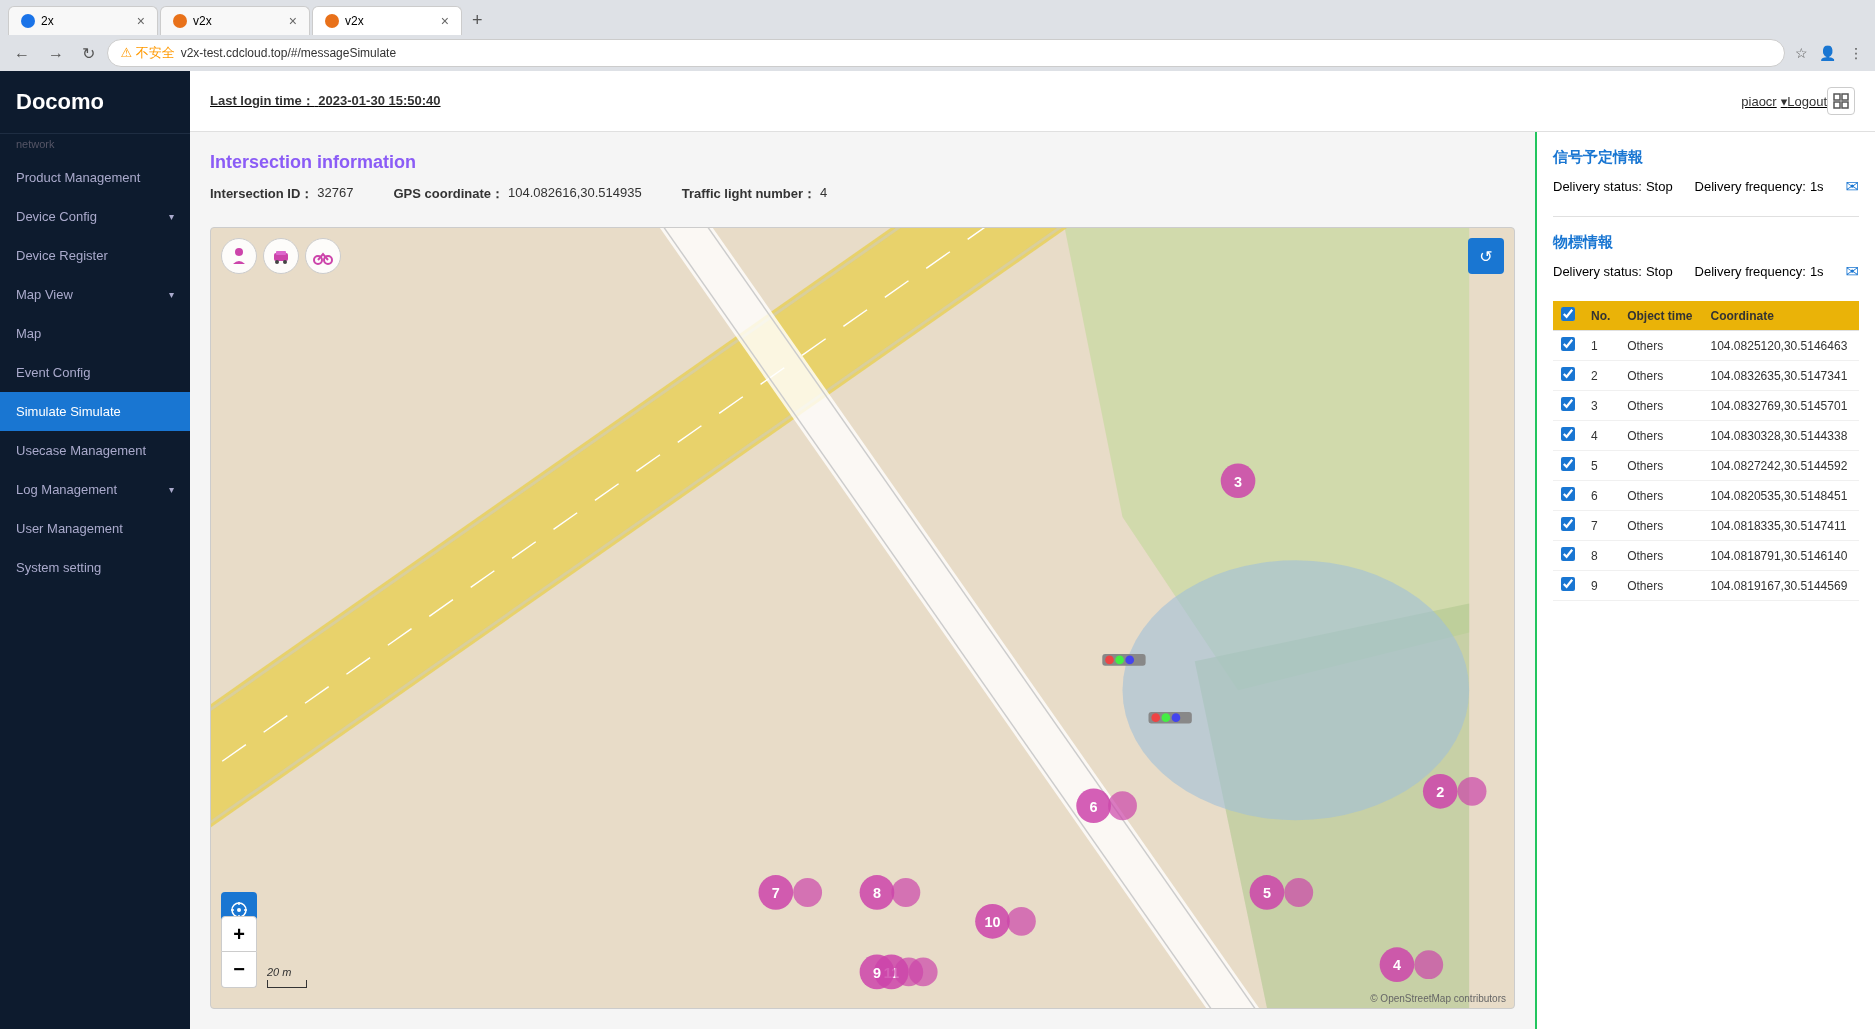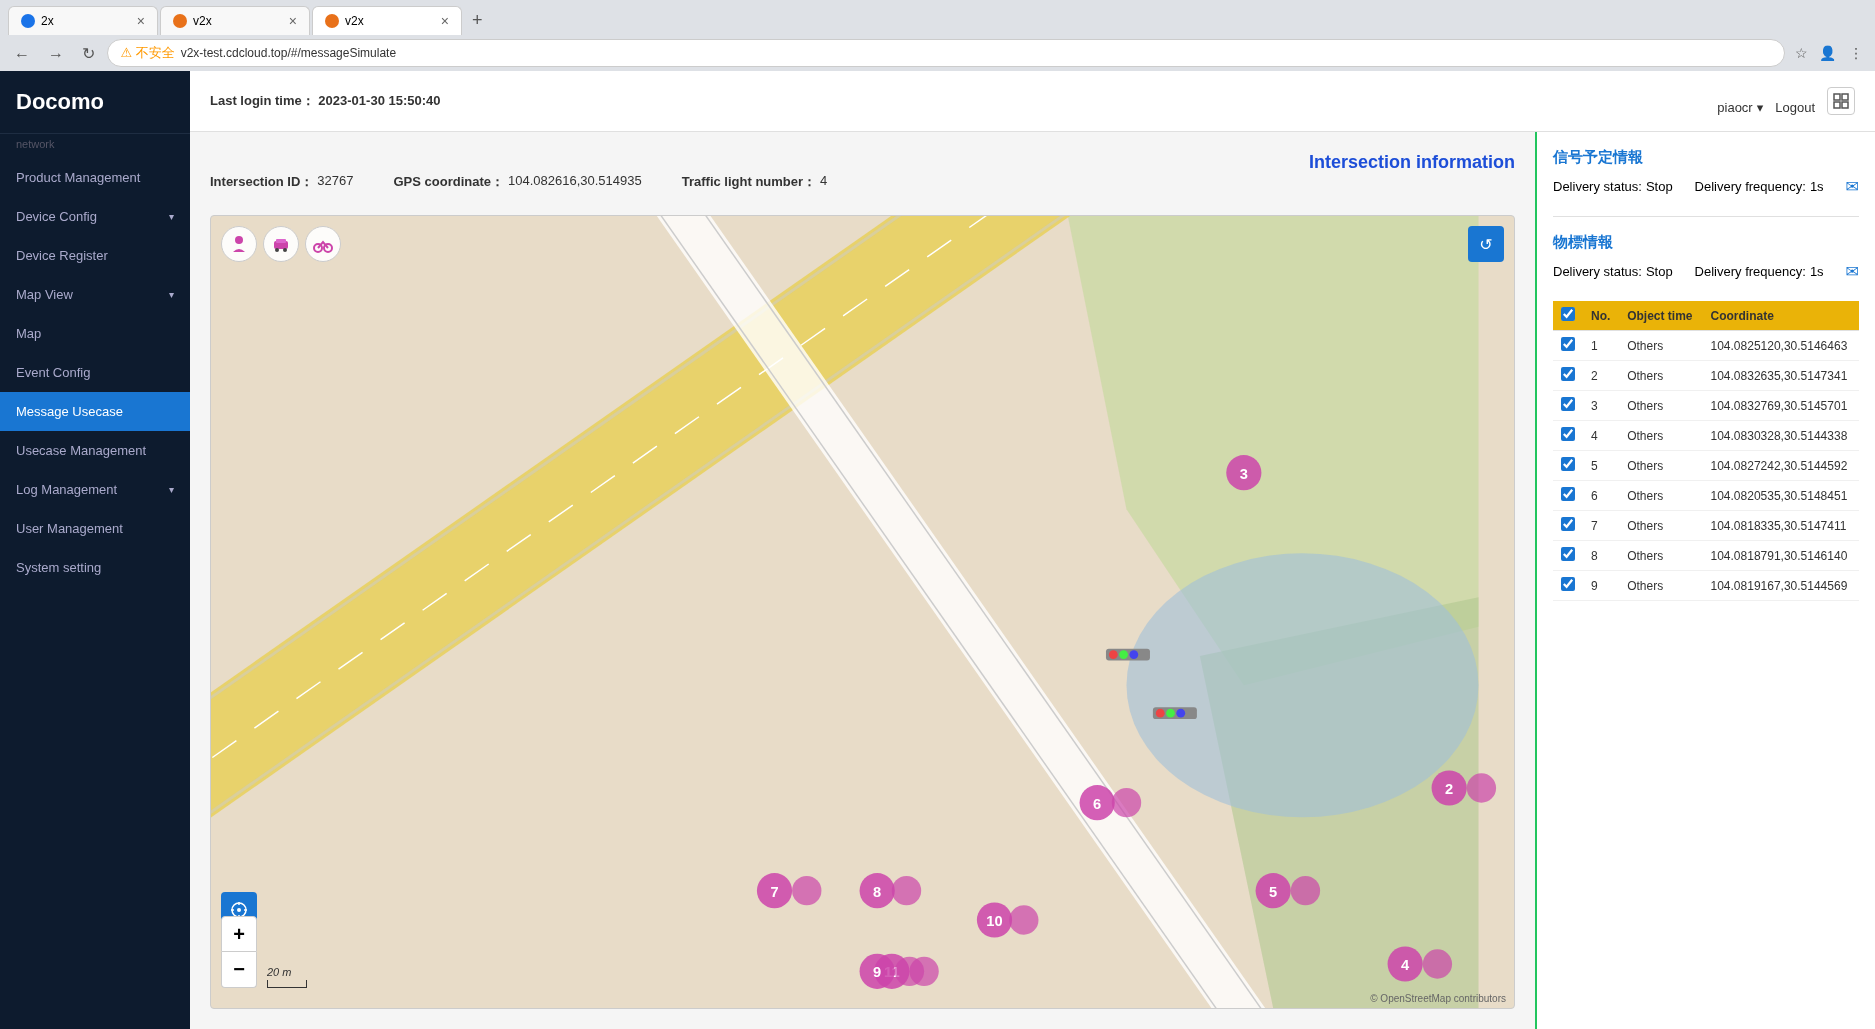--- a/index.html
+++ b/index.html
@@ -30,34 +30,34 @@
     .sidebar-logo { padding: 18px 16px; font-size: 22px; font-weight: bold; color: #fff; border-bottom: 1px solid #1e2d42; }
     .sidebar-item { display: flex; align-items: center; justify-content: space-between; padding: 12px 16px; cursor: pointer; font-size: 13px; color: #aac; transition: background 0.2s; }
     .sidebar-item.active { background: #1976d2; color: #fff; }
     .sidebar-item-label { flex: 1; }
     .sidebar-chevron { font-size: 10px; }
 
     
     .main { flex: 1; display: flex; flex-direction: column; overflow: hidden; }
 
     
-    .top-header { background: #fff; border-bottom: 1px solid #e0e0e0; padding: 16px 20px; display: flex; align-items: center; justify-content: space-between; min-height: 48px; }
+    .top-header { background: #fff; border-bottom: 1px solid #e0e0e0; padding: 16px 20px; display: flex; align-items: center; justify-content: space-between; min-height: 48px; text-decoration: underline; }
     .last-login { font-size: 13px; color: #333; }
     .last-login span { font-weight: bold; }
-    .header-actions { display: flex; align-items: flex-end; gap: 12px; }
+    .header-actions { display: flex; align-items: center; }
     .user-dropdown { display: flex; align-items: center; gap: 4px; cursor: pointer; color: #333; font-size: 13px; }
     .logout-btn { color: #333; cursor: pointer; font-size: 13px; text-decoration: none; }
     .grid-icon { width: 28px; height: 28px; display: flex; align-items: center; justify-content: center; border: 1px solid #ccc; border-radius: 4px; cursor: pointer; }
 
     
     .content { flex: 1; display: flex; overflow: hidden; background: #f5f5f5; }
 
     
     .map-panel { flex: 1; padding: 20px; overflow: hidden; display: flex; flex-direction: column; }
-    .section-title { font-size: 18px; font-weight: bold; color: #1d4ed8; margin-bottom: 0; text-align: right; }
+    .section-title { font-size: 18px; font-weight: bold; color: #8b5cf6; margin-bottom: 12px; }
     .intersection-info { display: flex; gap: 40px; margin-bottom: 24px; font-size: 13px; }
     .info-field { display: flex; gap: 4px; }
     .info-label { font-weight: bold; color: #333; }
     .info-value { color: #333; }
 
     
     .map-container { flex: 1; position: relative; background: #e8e0d0; border: 1px solid #ccc; overflow: hidden; border-radius: 4px; min-height: 400px; }
     .map-overlay-controls { position: absolute; top: 10px; left: 10px; display: flex; gap: 6px; z-index: 10; }
     .map-icon-btn { width: 36px; height: 36px; background: rgba(255,255,255,0.9); border: 1px solid #ccc; border-radius: 4px; display: flex; align-items: center; justify-content: center; cursor: pointer; font-size: 14px; }
     .map-refresh-btn { position: absolute; top: 10px; right: 10px; width: 36px; height: 36px; background: #1976d2; border-radius: 4px; display: flex; align-items: center; justify-content: center; cursor: pointer; color: #fff; font-size: 16px; z-index: 10; }
@@ -151,21 +151,21 @@
       <span class="sidebar-item-label">Map View</span>
       <span class="sidebar-chevron">▾</span>
     </div>
     <div class="sidebar-item">
       <span class="sidebar-item-label">Map</span>
     </div>
     <div class="sidebar-item">
       <span class="sidebar-item-label">Event Config</span>
     </div>
     <div class="sidebar-item active">
-      <span class="sidebar-item-label">Message Usecase</span>
+      <span class="sidebar-item-label">Simulate Simulate</span>
     </div>
     <div class="sidebar-item">
       <span class="sidebar-item-label">Usecase Management</span>
     </div>
     <div class="sidebar-item">
       <span class="sidebar-item-label">Log Management</span>
       <span class="sidebar-chevron">▾</span>
     </div>
     <div class="sidebar-item">
       <span class="sidebar-item-label">User Management</span>

